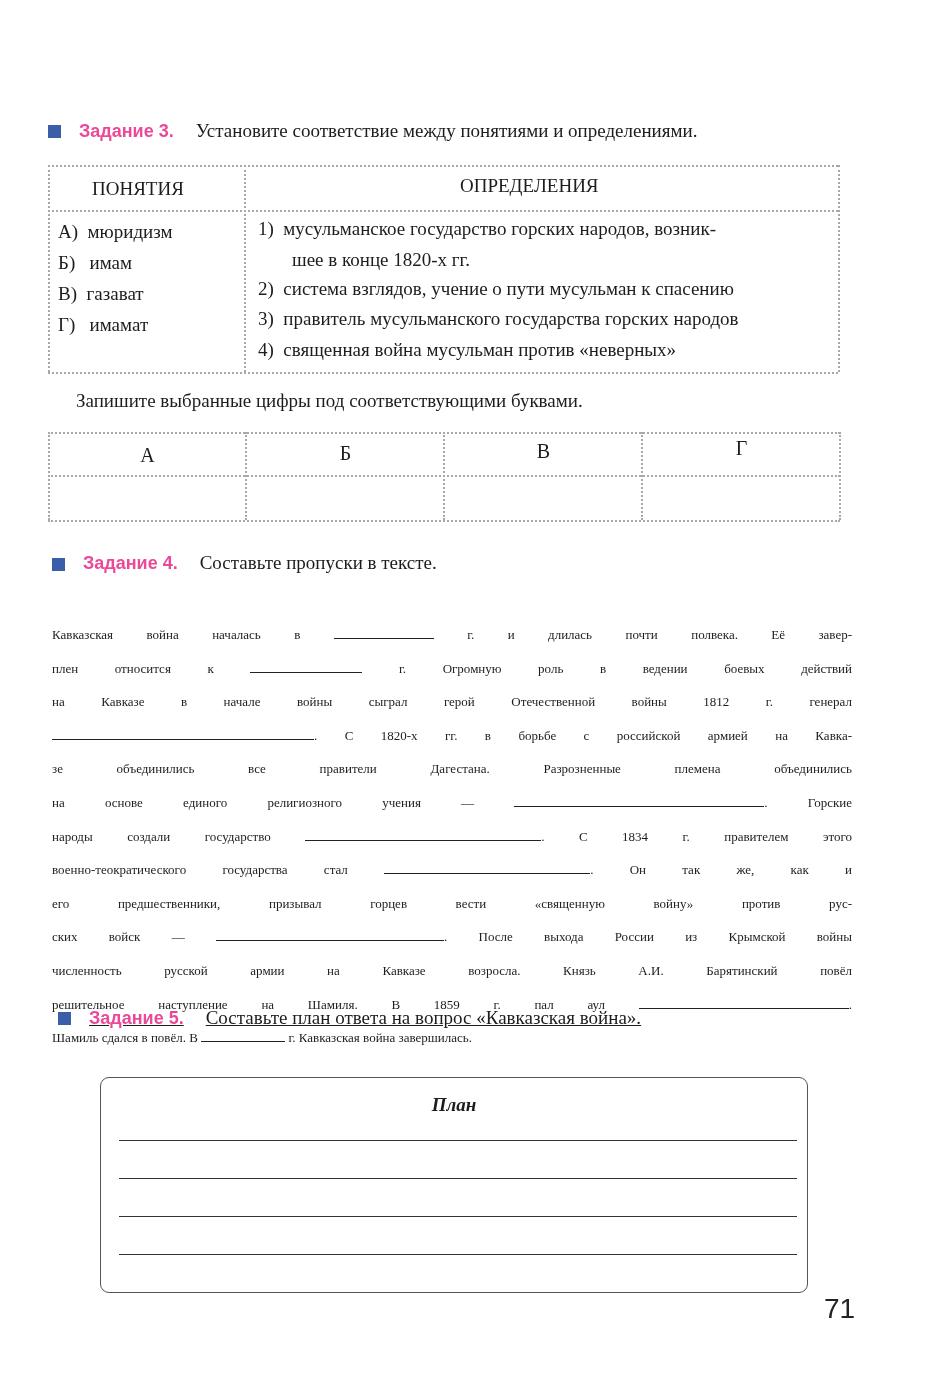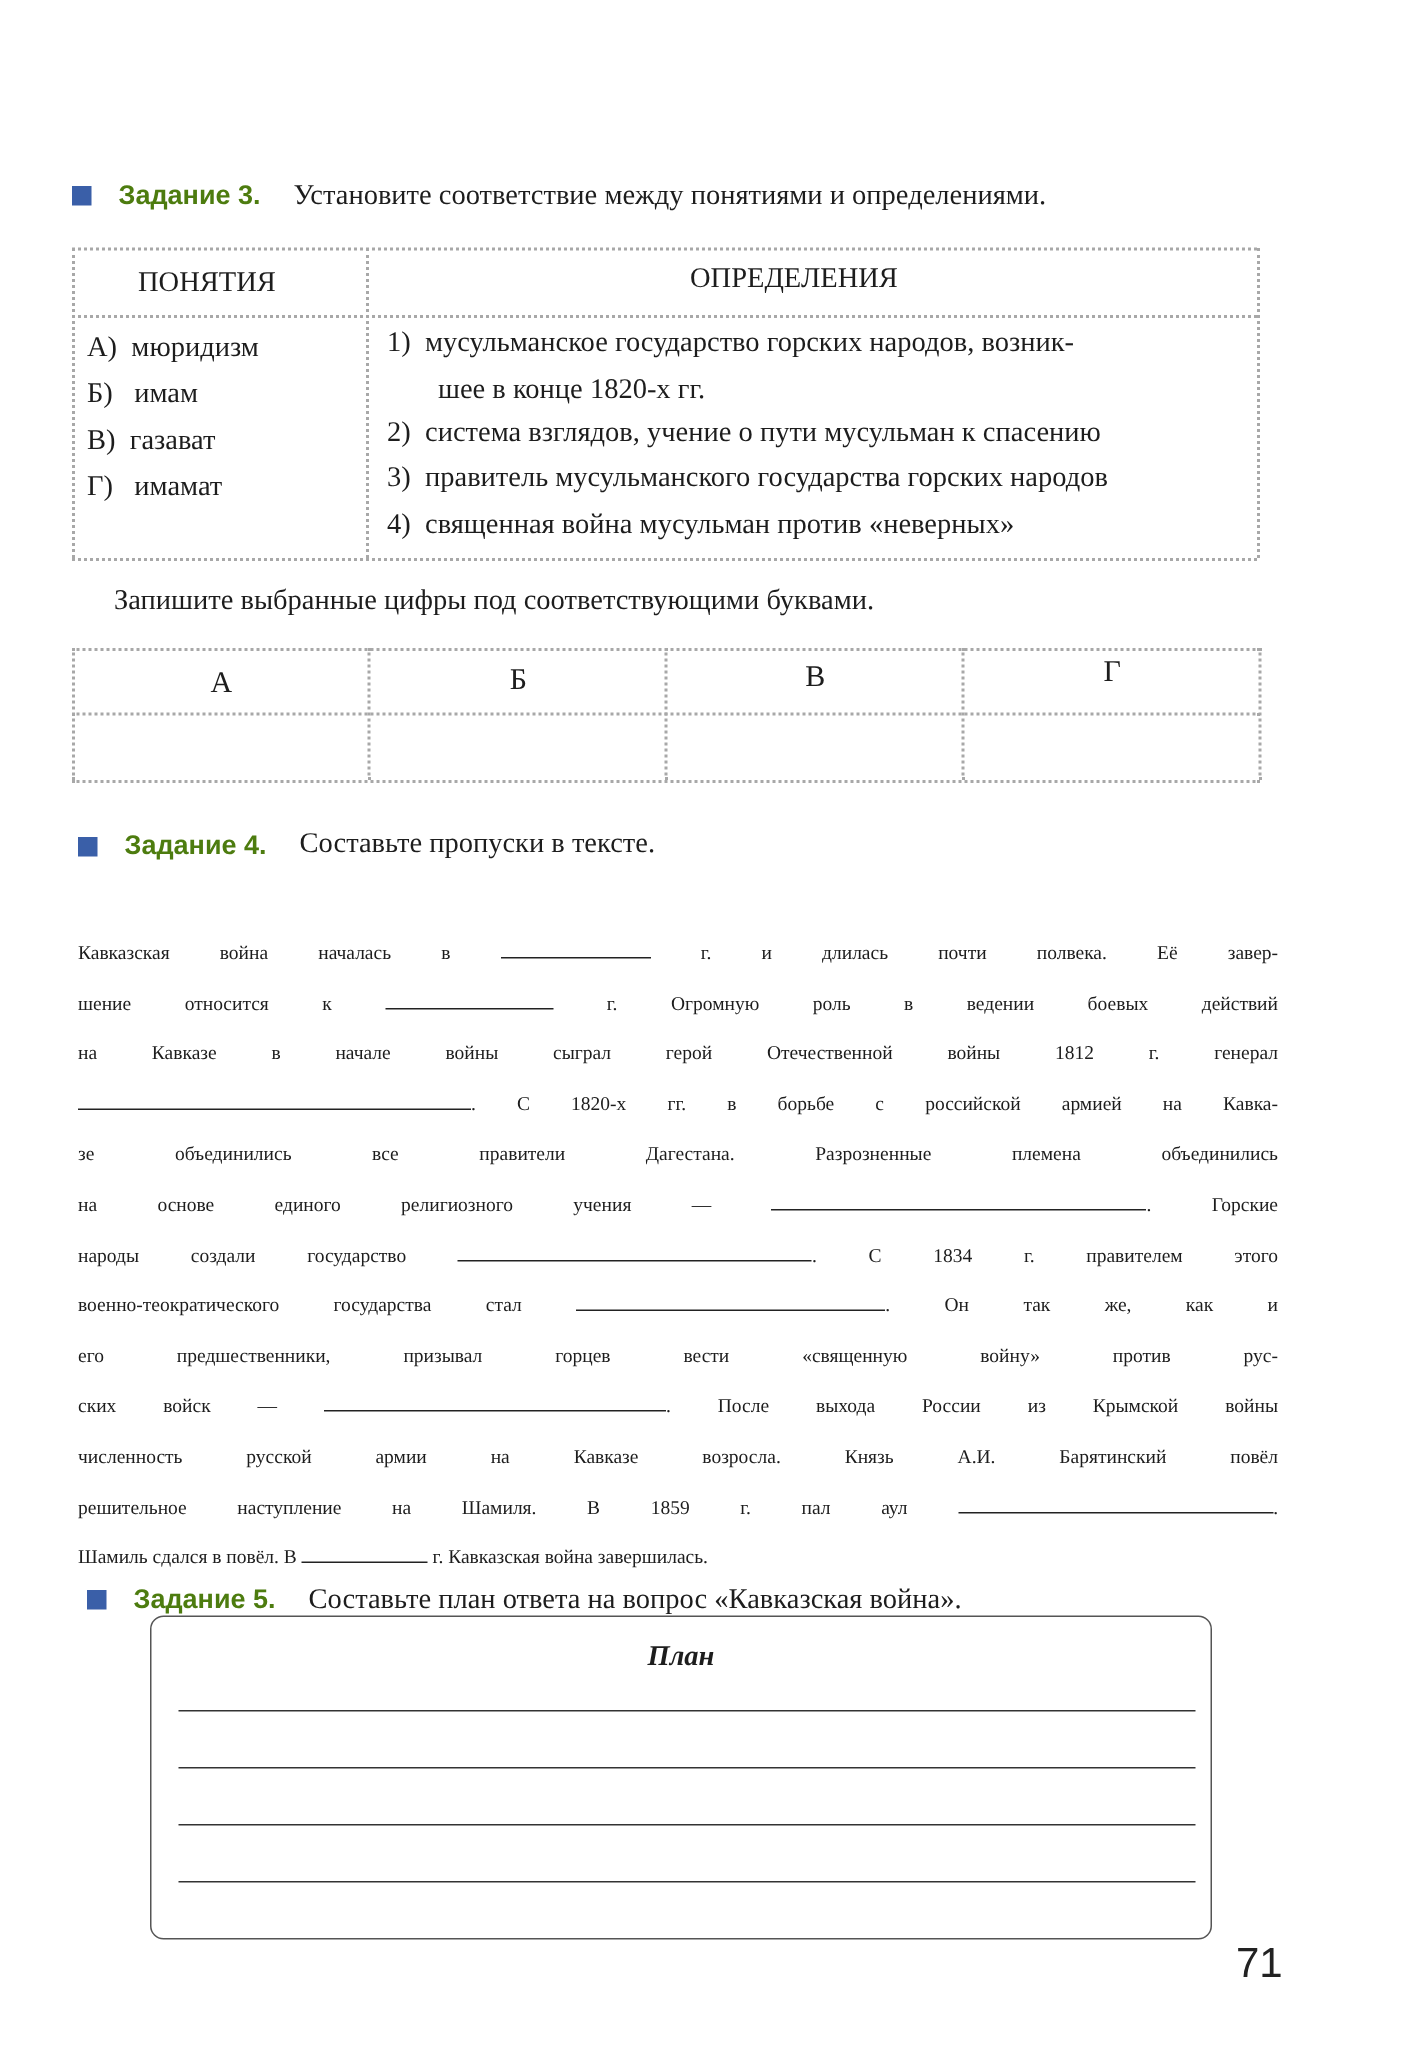--- a/index.html
+++ b/index.html
@@ -3,21 +3,21 @@
 <meta charset="utf-8">
 <style>
   html, body { margin: 0; padding: 0; }
   body {
     width: 937px; height: 1379px; background: #ffffff; position: relative;
     font-family: "Liberation Serif", "DejaVu Serif", serif; color: #1d1d1d;
     overflow: hidden;
   }
   .task-head { position: absolute; display: flex; align-items: baseline; font-size: 19px; }
   .task-sq { width: 13px; height: 13px; background: #3a5fa8; display: inline-block; margin-right: 18px; position: relative; top: 1px; }
-  .task-label { font-family: "Liberation Sans", "DejaVu Sans", sans-serif; font-weight: bold; color: #4d7c0f; font-size: 18px; margin-right: 22px; }
+  .task-label { font-family: "Liberation Sans", "DejaVu Sans", sans-serif; font-weight: bold; color: #ec4899; font-size: 18px; margin-right: 22px; }
   .task-text { font-size: 19px; }
 
   .dot-h { position: absolute; height: 0; border-top: 2px dotted #a8a8a8; }
   .dot-v { position: absolute; width: 0; border-left: 2px dotted #a8a8a8; }
 
   .cell-text { position: absolute; font-size: 19px; white-space: nowrap; }
   .hdr { font-size: 19px; }
 
   .ans-letter { position: absolute; font-size: 20px; text-align: center; width: 195px; }
 
@@ -88,35 +88,35 @@
 </div>
 
 <div class="task-head" style="left:52px; top:552px;align-items:center;">
   <span class="task-sq"></span>
   <span class="task-label">Задание 4.</span>
   <span class="task-text">Составьте пропуски в тексте.</span>
 </div>
 
 <div class="para" style="top:586px;">
   <span class="ln"><span>Кавказская война началась в</span> <span class="blank" style="width:100px"></span> <span>г. и длилась почти полвека. Её завер-</span></span>
-  <span class="ln"><span>шение относится к</span> <span class="blank" style="width:112px"></span> <span>г. Огромную роль в ведении боевых действий</span></span>
+  <span class="ln"><span>плен относится к</span> <span class="blank" style="width:112px"></span> <span>г. Огромную роль в ведении боевых действий</span></span>
   <span class="ln"><span>на Кавказе в начале войны сыграл герой Отечественной войны 1812 г. генерал</span></span>
   <span class="ln"><span class="blank" style="width:262px"></span><span>. С 1820-х гг. в борьбе с российской армией на Кавка-</span></span>
   <span class="ln"><span>зе объединились все правители Дагестана. Разрозненные племена объединились</span></span>
   <span class="ln"><span>на основе единого религиозного учения —</span> <span class="blank" style="width:250px"></span><span>. Горские</span></span>
   <span class="ln"><span>народы создали государство</span> <span class="blank" style="width:236px"></span><span>. С 1834 г. правителем этого</span></span>
   <span class="ln"><span>военно-теократического государства стал</span> <span class="blank" style="width:206px"></span><span>. Он так же, как и</span></span>
   <span class="ln"><span>его предшественники, призывал горцев вести «священную войну» против рус-</span></span>
   <span class="ln"><span>ских войск —</span> <span class="blank" style="width:228px"></span><span>. После выхода России из Крымской войны</span></span>
   <span class="ln"><span>численность русской армии на Кавказе возросла. Князь А.И. Барятинский повёл</span></span>
   <span class="ln"><span>решительное наступление на Шамиля. В 1859 г. пал аул</span> <span class="blank" style="width:210px"></span><span>.</span></span>
   <span class="ln last"><span>Шамиль сдался в повёл. В</span> <span class="blank" style="width:84px"></span> <span>г. Кавказская война завершилась.</span></span>
 </div>
 
-<div class="task-head" style="left:58px; top:1056px;">
+<div class="task-head" style="left:58px; top:1007px;text-decoration:underline;">
   <span class="task-sq"></span>
   <span class="task-label">Задание 5.</span>
   <span class="task-text">Составьте план ответа на вопрос «Кавказская война».</span>
 </div>
 
 <div class="plan-box">
   <div class="plan-title">План</div>
   <div class="plan-line" style="top:62px;"></div>
   <div class="plan-line" style="top:100px;"></div>
   <div class="plan-line" style="top:138px;"></div>

